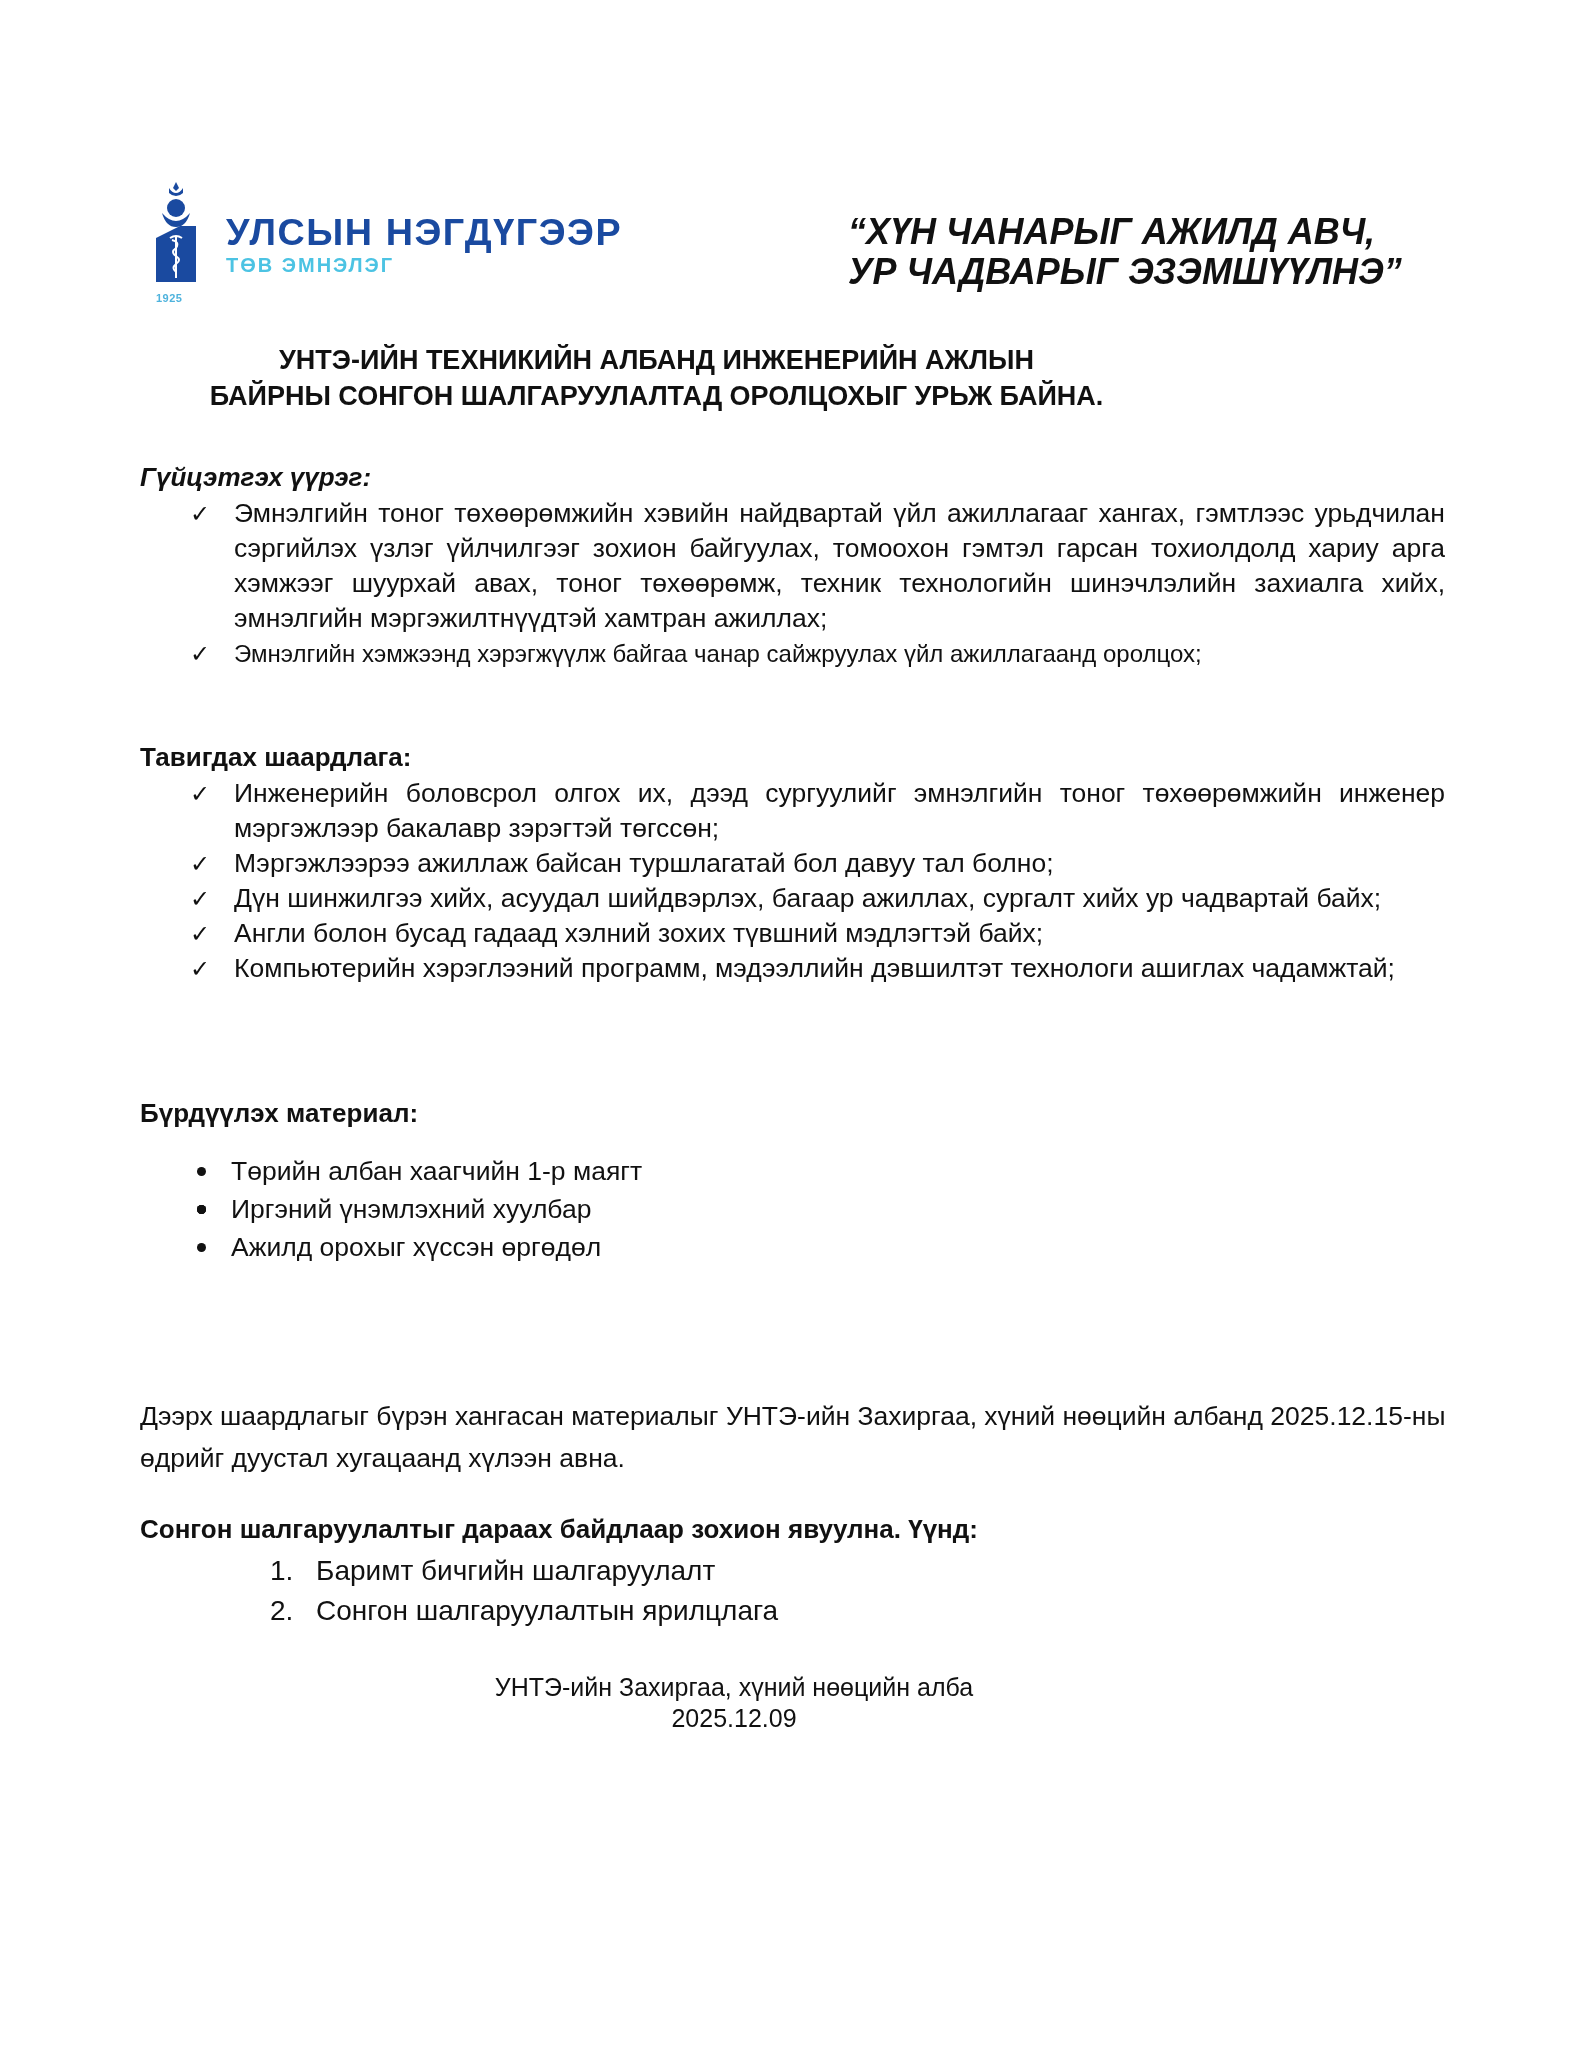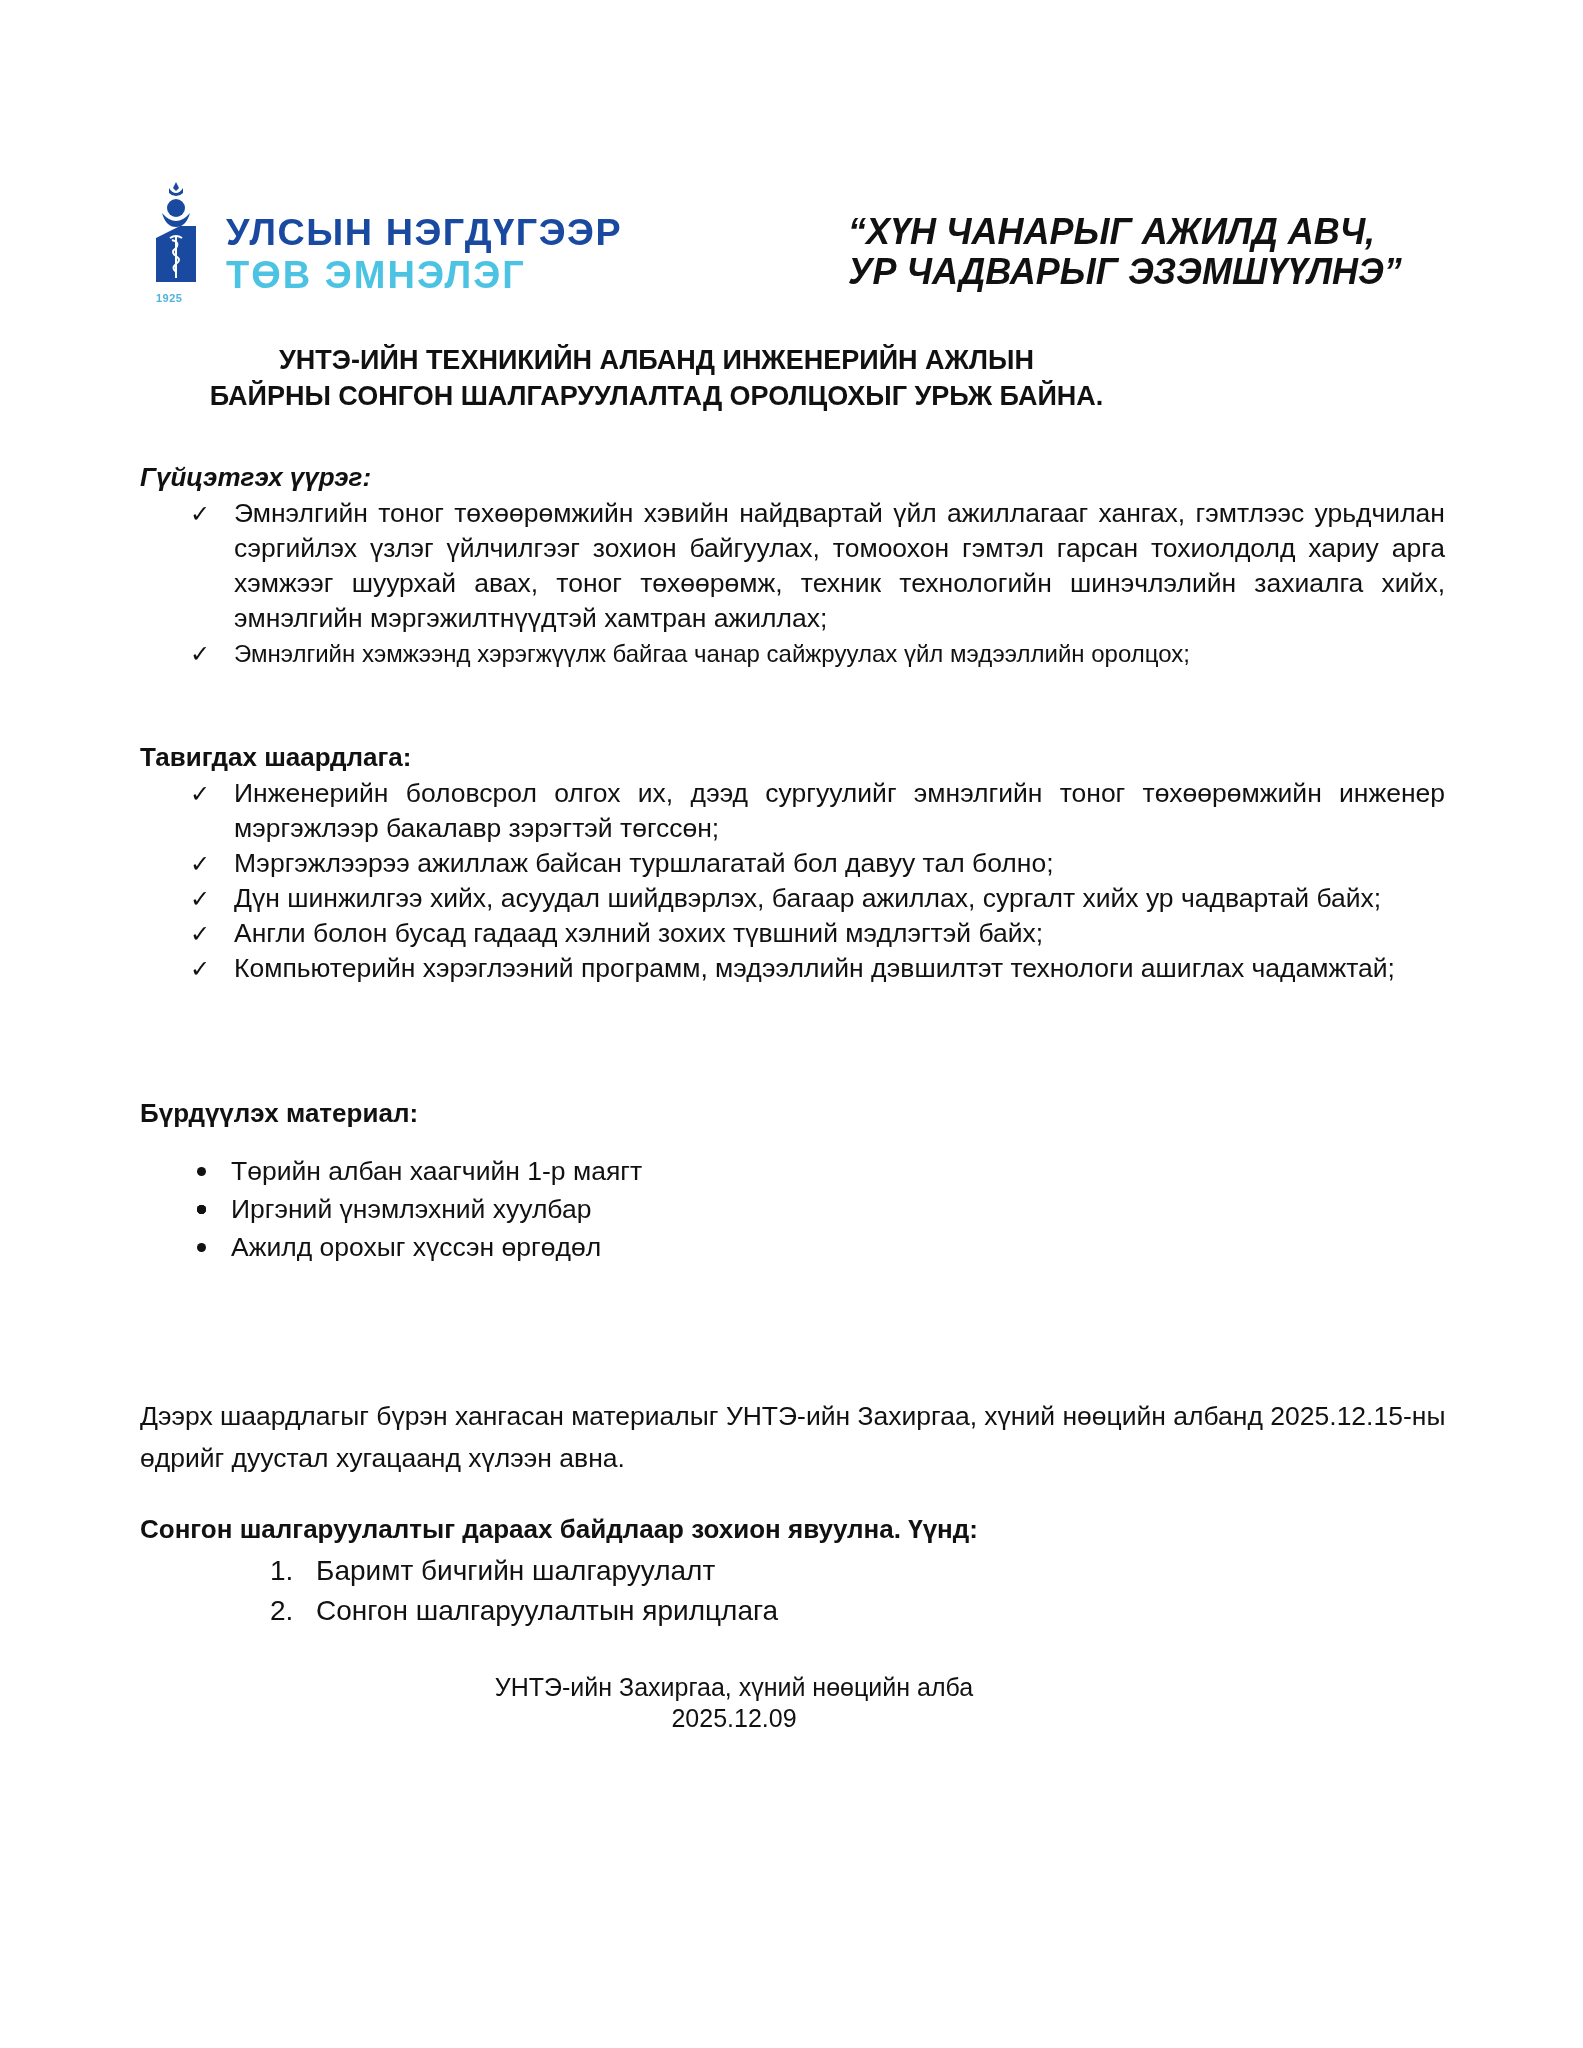--- a/index.html
+++ b/index.html
@@ -3,21 +3,21 @@
 <meta charset="utf-8">
 <style>
   * { box-sizing: border-box; margin: 0; padding: 0; }
   html, body { width: 1583px; height: 2048px; background: #ffffff; }
   body { position: relative; font-family: "Liberation Sans", sans-serif; color: #111111; overflow: hidden; }
 
   .logo { position: absolute; left: 150px; top: 180px; width: 480px; height: 130px; }
   .logo-emblem { position: absolute; left: 0; top: 0; width: 52px; height: 130px; }
   .logo-year { position: absolute; left: 6px; top: 112px; font-size: 11px; font-weight: bold; color: #4fb3dd; letter-spacing: 0.5px; }
   .logo-line1 { position: absolute; left: 76px; top: 32px; font-size: 37px; font-weight: bold; color: #1a4aa0; letter-spacing: 1.5px; white-space: nowrap; transform: scaleX(1.02); transform-origin: left; }
-  .logo-line2 { position: absolute; left: 76px; top: 74px; font-size: 38px; font-weight: bold; color: #4cc3e3; letter-spacing: 2px; white-space: nowrap; text-align: center; }
+  .logo-line2 { position: absolute; left: 76px; top: 74px; font-size: 20px; font-weight: bold; color: #4cc3e3; letter-spacing: 2px; white-space: nowrap; text-align: center; }
 
   .slogan { position: absolute; left: 848px; top: 212px; font-size: 36px; font-weight: bold; font-style: italic; line-height: 40px; color: #111; white-space: nowrap; }
 
   .title { position: absolute; left: 0; width: 1313px; top: 342px; text-align: center; font-size: 27px; font-weight: bold; line-height: 36px; }
 
   .section-heading { position: absolute; left: 140px; font-size: 26px; font-weight: bold; }
 
   .check-list { position: absolute; left: 190px; width: 1255px; list-style: none; }
   .check-list li { position: relative; padding-left: 44px; font-size: 26.5px; line-height: 35px; text-align: justify; }
   .check-list li .mark { position: absolute; left: 0; top: 0; font-size: 24px; }
@@ -65,21 +65,21 @@
 </div>
 
 <div class="section-heading" style="top:462px;font-style:italic;">Гүйцэтгэх үүрэг:</div>
 <ul class="check-list" style="top:496px;">
   <li>
     <span class="mark">✓</span>
     <span>Эмнэлгийн тоног төхөөрөмжийн хэвийн найдвартай үйл ажиллагааг хангах, гэмтлээс урьдчилан сэргийлэх үзлэг үйлчилгээг зохион байгуулах, томоохон гэмтэл гарсан тохиолдолд хариу арга хэмжээг шуурхай авах, тоног төхөөрөмж, техник технологийн шинэчлэлийн захиалга хийх, эмнэлгийн мэргэжилтнүүдтэй хамтран ажиллах;</span>
   </li>
   <li class="small">
     <span class="mark">✓</span>
-    <span>Эмнэлгийн хэмжээнд хэрэгжүүлж байгаа чанар сайжруулах үйл мэдээллийн оролцох;</span>
+    <span>Эмнэлгийн хэмжээнд хэрэгжүүлж байгаа чанар сайжруулах үйл ажиллагаанд оролцох;</span>
   </li>
 </ul>
 
 <div class="section-heading" style="top:742px;">Тавигдах шаардлага:</div>
 <ul class="check-list" style="top:776px;">
   <li>
     <span class="mark">✓</span>
     <span>Инженерийн боловсрол олгох их, дээд сургуулийг эмнэлгийн тоног төхөөрөмжийн инженер мэргэжлээр бакалавр зэрэгтэй төгссөн;</span>
   </li>
   <li>

